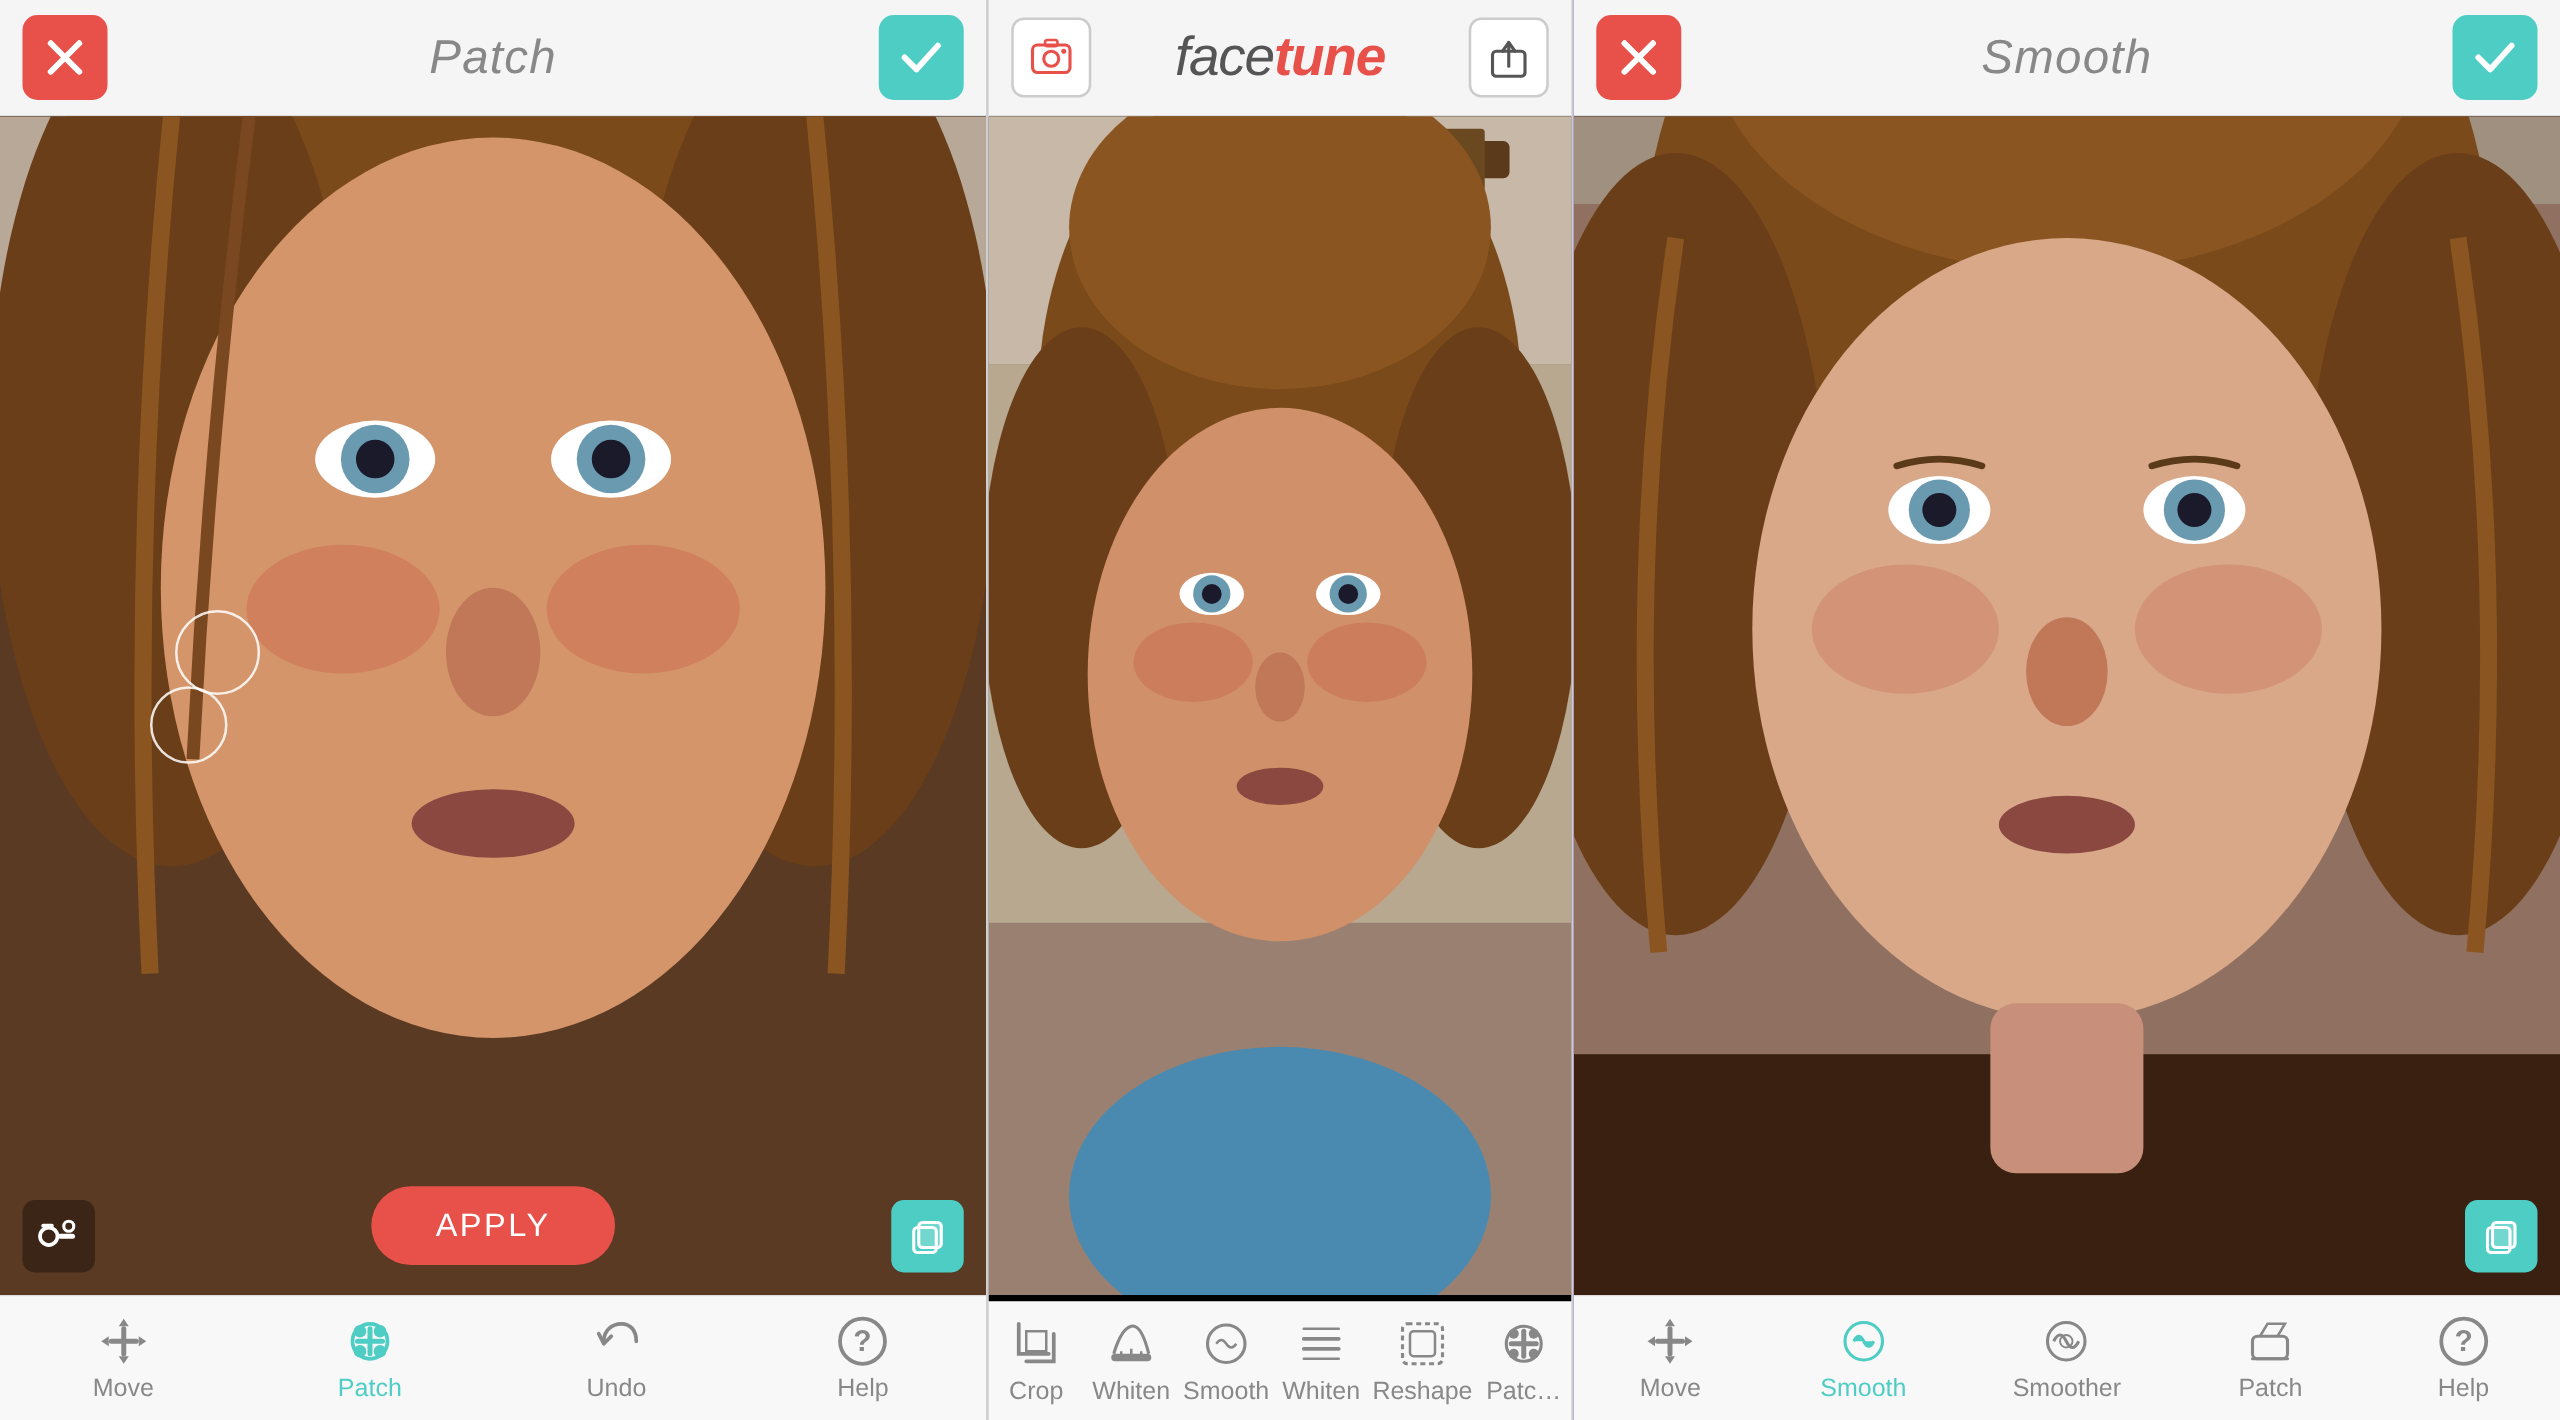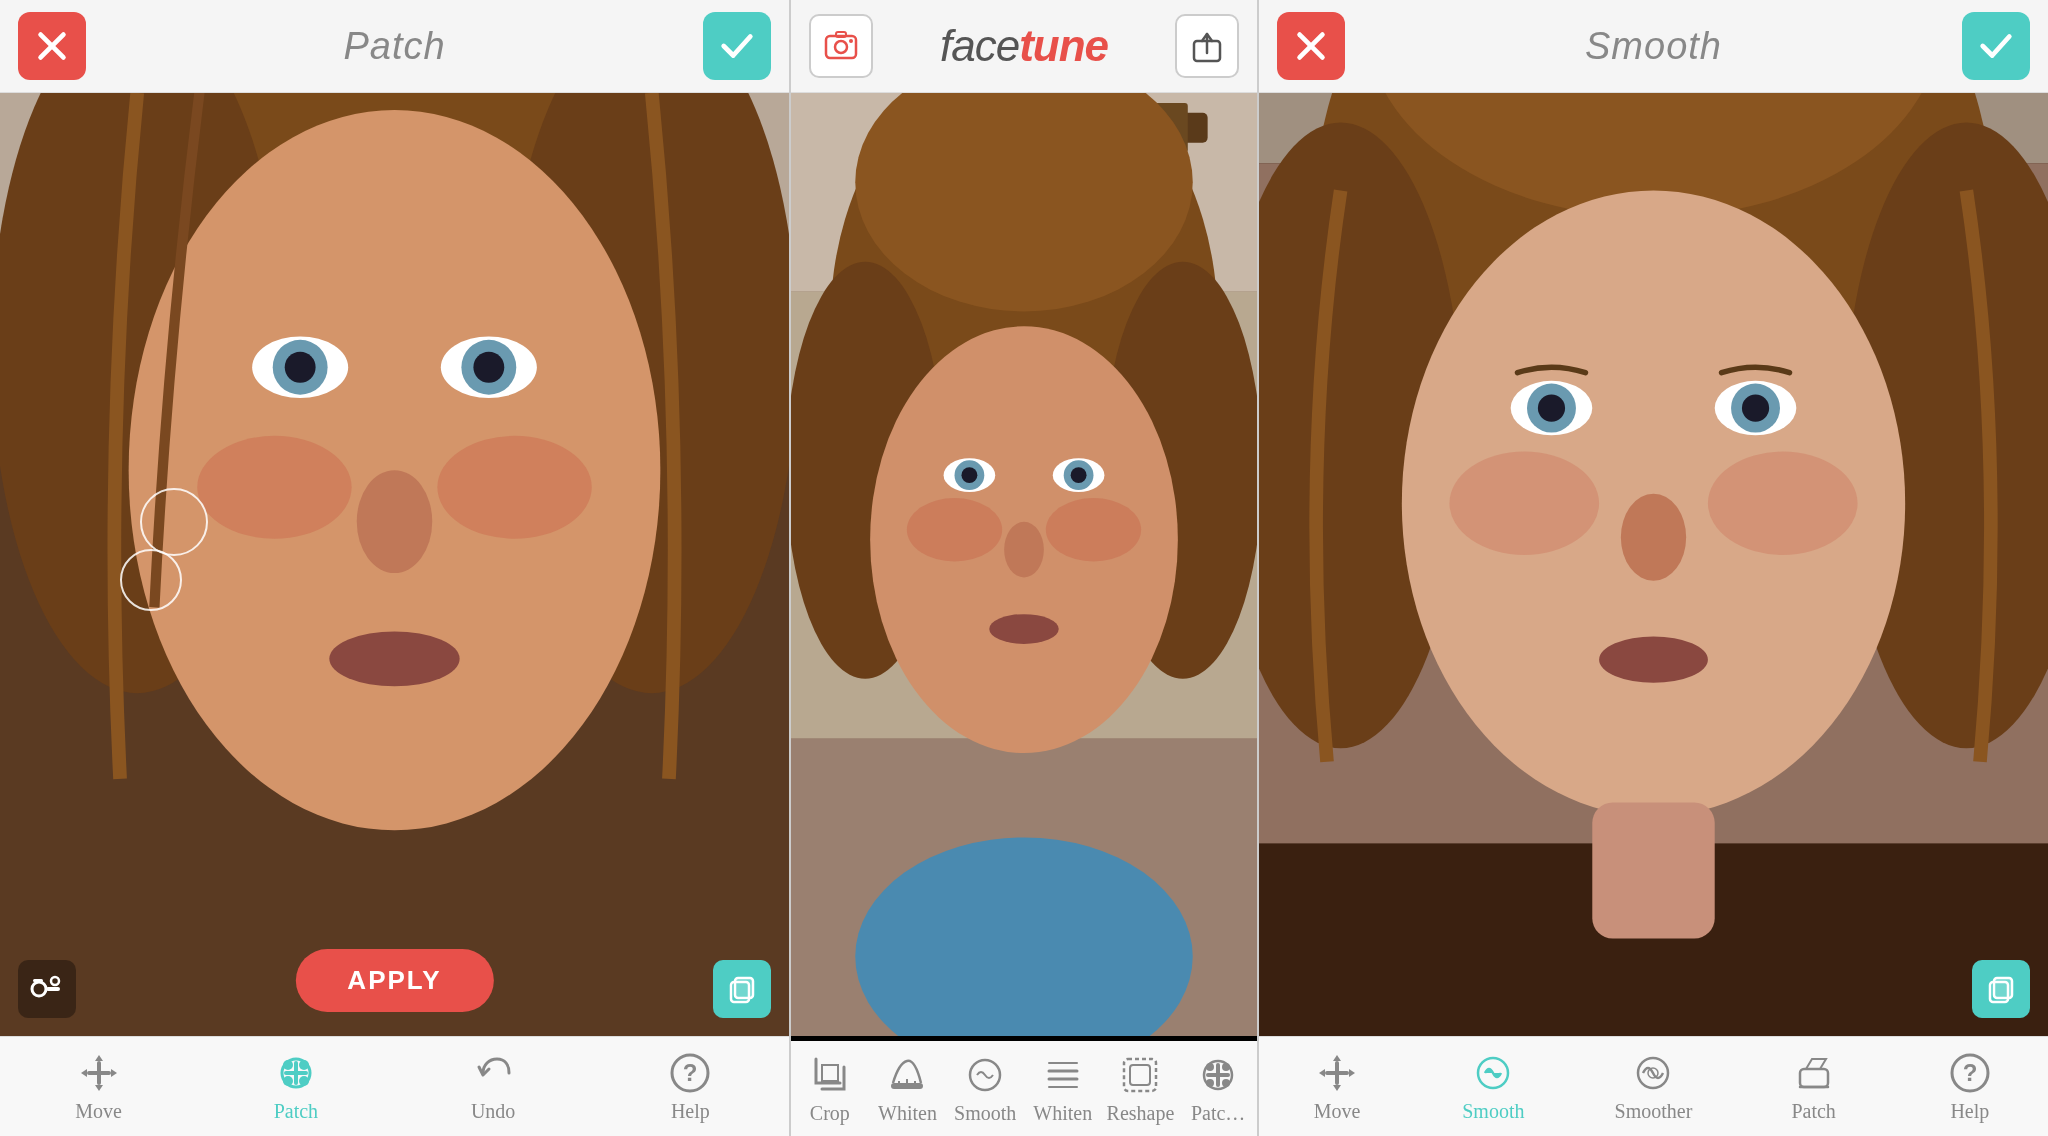--- a/index.html
+++ b/index.html
@@ -94,21 +94,21 @@
 
     
     .apply-btn {
       position: absolute;
       bottom: 24px;
       left: 50%;
       transform: translateX(-50%);
       background: #e8504a;
       color: white;
       font-size: 26px;
-      font-weight: 700;
+      font-weight: 400;
       letter-spacing: 2px;
       padding: 16px 52px;
       border-radius: 40px;
       cursor: pointer;
       white-space: nowrap;
     }
 
     .icon-btn-bottom-left {
       position: absolute;
       bottom: 18px;
@@ -162,21 +162,20 @@
       width: 46px;
       height: 46px;
       display: flex;
       align-items: center;
       justify-content: center;
     }
 
     .tool-label {
       font-size: 20px;
       color: #888;
-      font-family: Liberation Serif, serif;
     }
 
     .tool-label.active {
       color: #4ecdc4;
     }
 
     .tool-icon.active svg, .tool-icon.active path {
       fill: #4ecdc4;
     }
 

